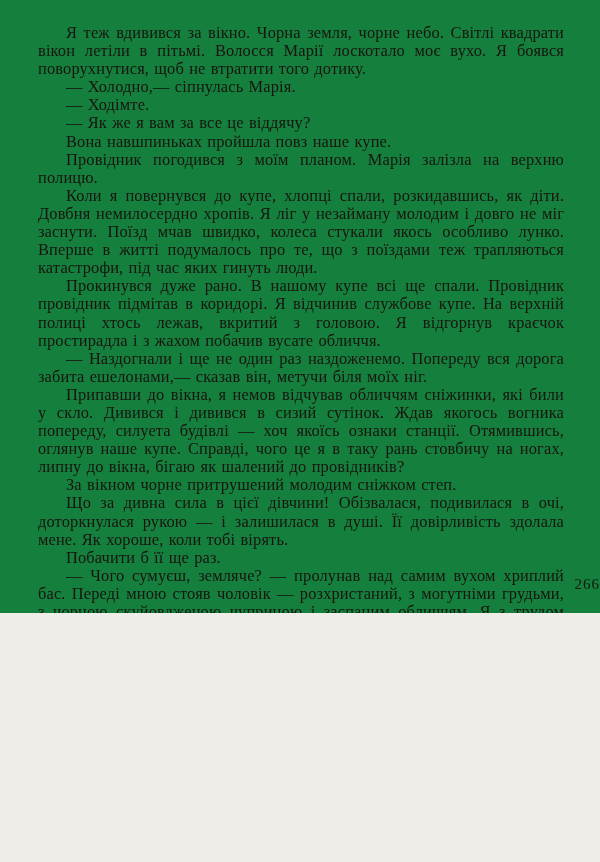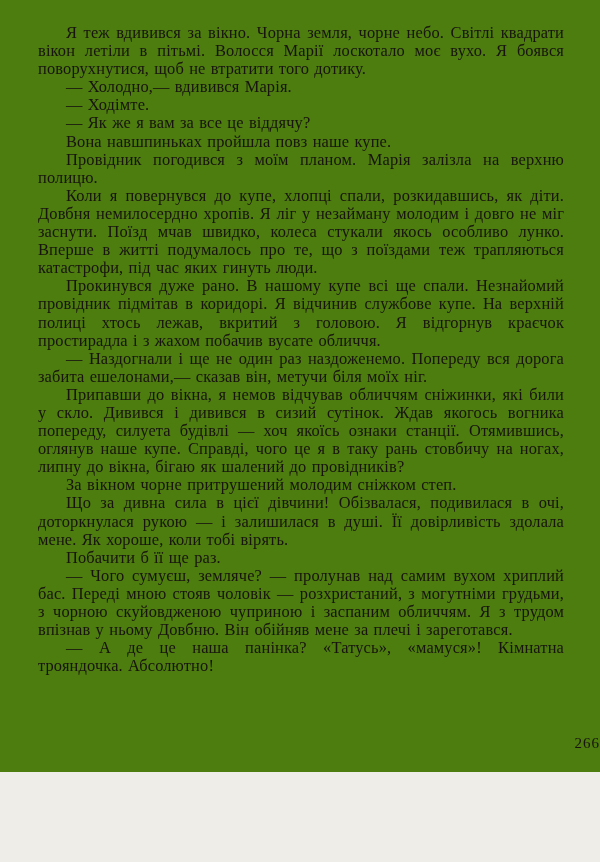--- a/index.html
+++ b/index.html
@@ -3,23 +3,23 @@
 <meta charset="utf-8">
 <style>
   html, body {
     margin: 0;
     padding: 0;
     background: #efede8;
   }
   .page {
     position: relative;
     width: 600px;
-    height: 772px;
+    height: 613px;
     margin: 0 auto;
-    background: #4d7c0f;
+    background: #15803d;
     color: #18140f;
     font-family: "Liberation Serif", "DejaVu Serif", serif;
     box-sizing: border-box;
     padding: 24px 36px 0 38px;
     overflow: hidden;
   }
   .text-column p {
     margin: 0;
     padding: 0;
     text-indent: 28px;
@@ -40,27 +40,27 @@
     letter-spacing: 1px;
     color: #18140f;
   }
 </style>
 </head>
 <body>
 
 <div class="page">
   <div class="text-column">
     <p>Я теж вдивився за вікно. Чорна земля, чорне небо. Світлі квадрати вікон летіли в пітьмі. Волосся Марії лоскотало моє вухо. Я боявся поворухнутися, щоб не втратити того дотику.</p>
-    <p>— Холодно,— вдивився Марія.</p>
+    <p>— Холодно,— сіпнулась Марія.</p>
     <p>— Ходімте.</p>
     <p>— Як же я вам за все це віддячу?</p>
     <p>Вона навшпиньках пройшла повз наше купе.</p>
     <p>Провідник погодився з моїм планом. Марія залізла на верхню полицю.</p>
     <p>Коли я повернувся до купе, хлопці спали, розкидавшись, як діти. Довбня немилосердно хропів. Я ліг у незайману молодим і довго не міг заснути. Поїзд мчав швидко, колеса стукали якось особливо лунко. Вперше в житті подумалось про те, що з поїздами теж трапляються катастрофи, під час яких гинуть люди.</p>
-    <p>Прокинувся дуже рано. В нашому купе всі ще спали. Незнайомий провідник підмітав в коридорі. Я відчинив службове купе. На верхній полиці хтось лежав, вкритий з головою. Я відгорнув краєчок простирадла і з жахом побачив вусате обличчя.</p>
+    <p>Прокинувся дуже рано. В нашому купе всі ще спали. Провідник провідник підмітав в коридорі. Я відчинив службове купе. На верхній полиці хтось лежав, вкритий з головою. Я відгорнув краєчок простирадла і з жахом побачив вусате обличчя.</p>
     <p>— Наздогнали і ще не один раз наздоженемо. Попереду вся дорога забита ешелонами,— сказав він, метучи біля моїх ніг.</p>
     <p>Припавши до вікна, я немов відчував обличчям сніжинки, які били у скло. Дивився і дивився в сизий сутінок. Ждав якогось вогника попереду, силуета будівлі — хоч якоїсь ознаки станції. Отямившись, оглянув наше купе. Справді, чого це я в таку рань стовбичу на ногах, липну до вікна, бігаю як шалений до провідників?</p>
     <p>За вікном чорне притрушений молодим сніжком степ.</p>
     <p>Що за дивна сила в цієї дівчини! Обізвалася, подивилася в очі, доторкнулася рукою — і залишилася в душі. Її довірливість здолала мене. Як хороше, коли тобі вірять.</p>
     <p>Побачити б її ще раз.</p>
     <p>— Чого сумуєш, земляче? — пролунав над самим вухом хриплий бас. Переді мною стояв чоловік — розхристаний, з могутніми грудьми, з чорною скуйовдженою чуприною і заспаним обличчям. Я з трудом впізнав у ньому Довбню. Він обійняв мене за плечі і зареготався.</p>
     <p>— А де це наша панінка? «Татусь», «мамуся»! Кімнатна трояндочка. Абсолютно!</p>
   </div>
   <div class="page-number">266</div>
 </div>

